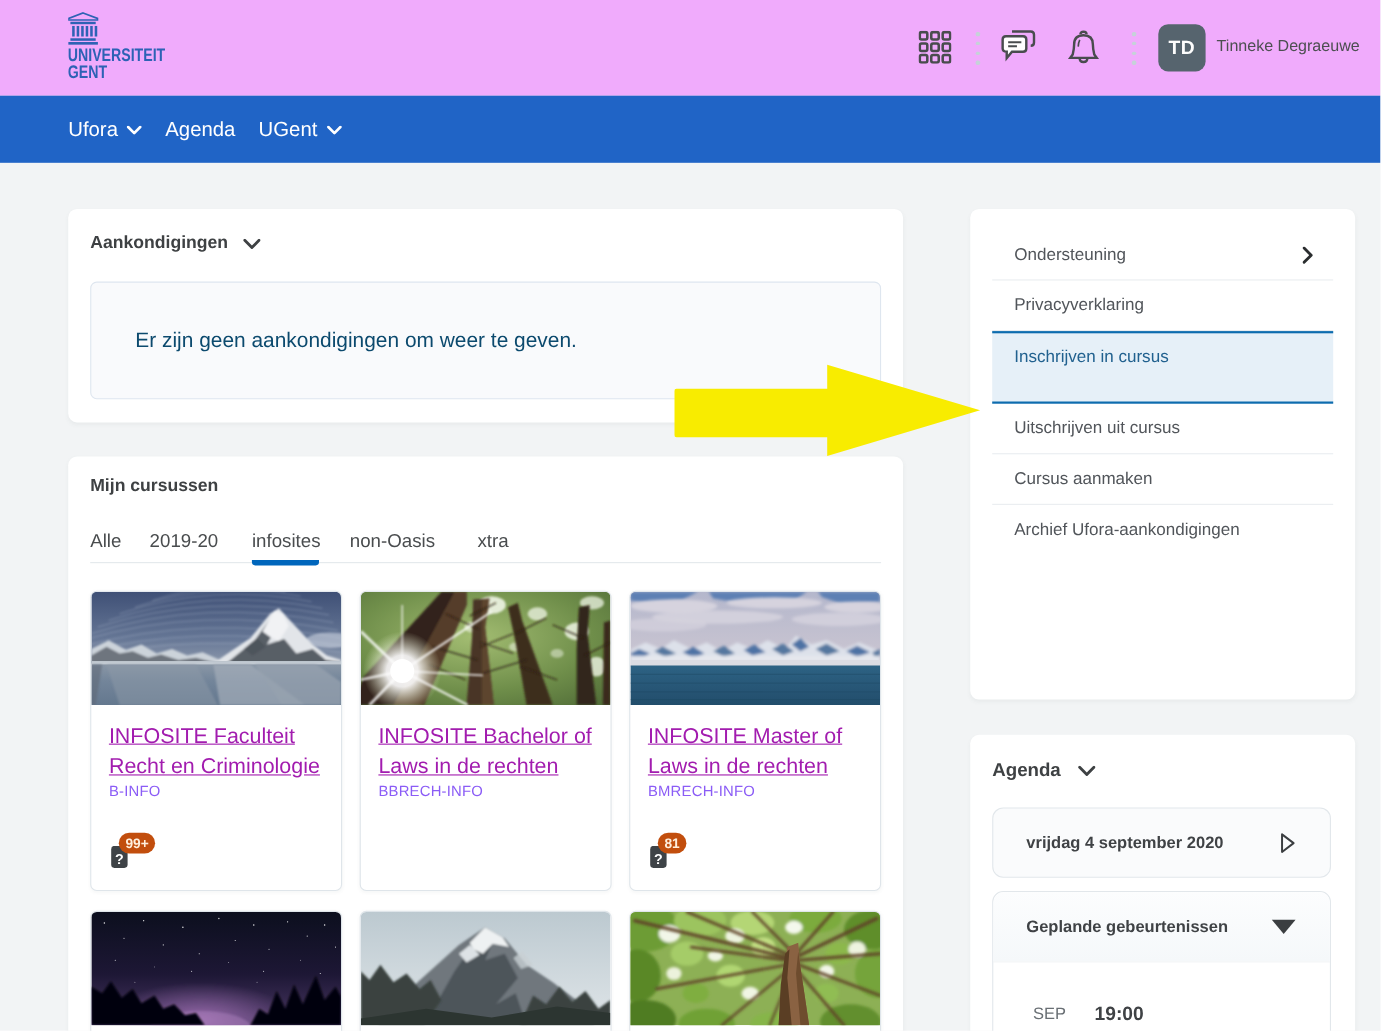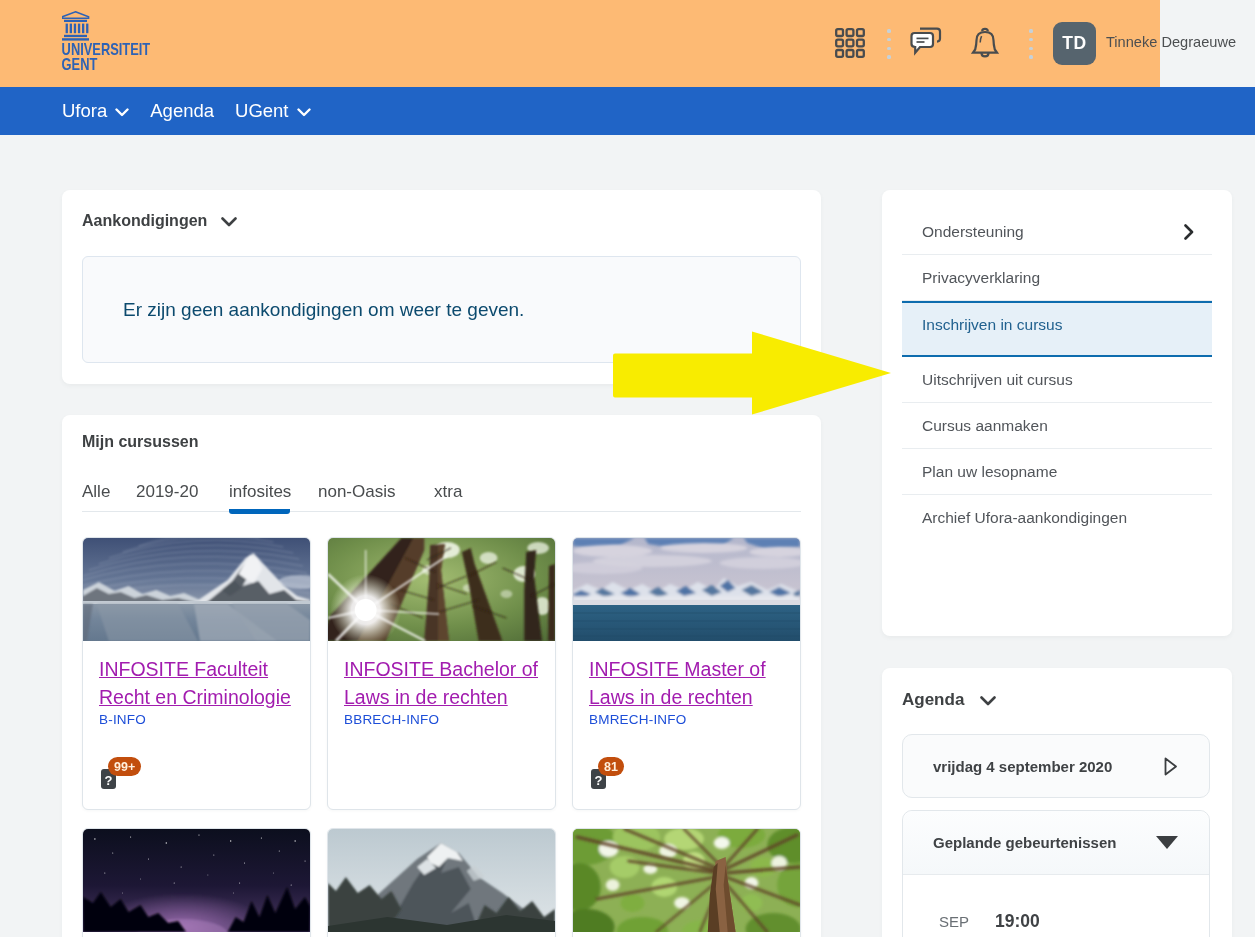--- a/index.html
+++ b/index.html
@@ -1,30 +1,30 @@
 <!DOCTYPE html>
 <html><head>
 <meta charset="utf-8">
 <style>
 * { margin:0; padding:0; box-sizing:border-box; }
 html,body { width:1255px; height:937px; overflow:hidden; }
 body { background:#f2f4f5; font-family:"Liberation Sans", sans-serif; color:#494c4e; position:relative; }
 
 
-.tophdr { position:absolute; top:0; left:0; width:1160px; height:87px; background:#fdba74; }
+.tophdr { position:absolute; top:0; left:0; width:1255px; height:87px; background:#f0abfc; }
 .uglogo { position:absolute; left:62px; top:11px; }
 .hicons { position:absolute; top:0; left:0; width:1255px; height:87px; }
 .hicons > * { position:absolute; }
 .hsep { width:4px; height:30px; top:29px; display:flex; flex-direction:column; justify-content:space-between; align-items:center; }
 .hsep i { width:3.5px; height:3.5px; border-radius:1.5px; background:#c6d1d9; display:block; }
 .avatar { left:1053px; top:22px; width:43px; height:43px; border-radius:9px; background:#56646e; color:#fdfdfd; font-weight:bold; font-size:17.5px; display:flex; align-items:center; justify-content:center; letter-spacing:0.5px; }
 .uname { left:1106px; top:34px; font-size:14.6px; color:#4c4f51; }
 
 
-.navbar { position:absolute; top:87px; left:0; width:1255px; height:48px; background:#2064c6; color:#fff; display:flex; align-items:center; }
+.navbar { position:absolute; top:87px; left:0; width:1255px; height:61px; background:#2064c6; color:#fff; display:flex; align-items:center; }
 .navbar .item { font-size:18.5px; display:flex; align-items:center; }
 .nv1 { margin-left:62px; }
 .nv2 { margin-left:21px; }
 .nv3 { margin-left:21px; }
 .navchev { margin-left:8px; margin-top:2px; }
 
 
 .card { position:absolute; background:#fff; border-radius:8px; box-shadow:0 2px 4px rgba(80,90,100,0.055); }
 .annc { left:62px; top:190px; width:759px; height:194px;padding-left:34px; }
 .annc h2 { font-size:16px; color:#3e4143; position:absolute; left:20px; top:22px; display:flex; align-items:center; }
@@ -36,31 +36,31 @@
 .mcur h2 { font-size:16px; color:#3e4143; position:absolute; left:20px; top:18px; }
 .tabs { position:absolute; left:20px; top:62px; width:719px; height:35px; border-bottom:1px solid #e3e8ec; font-size:17px; color:#494c4e; }
 .tabs span { position:absolute; bottom:9px; }
 .t1 { left:0; } .t2 { left:54px; } .t3 { left:147px; } .t4 { left:236px; } .t5 { left:352px; }
 .tabul { position:absolute; left:147px; bottom:-3px; width:61px; height:5px; background:#0066bc; border-radius:0 0 3px 3px; }
 
 .cgrid { position:absolute; left:20px; top:122px; width:719px; display:grid; grid-template-columns:229px 229px 229px; grid-column-gap:16px; grid-row-gap:18px; }
 .ccard { height:273px; background:#fff; border:1px solid #dfe5ea; border-radius:6px; overflow:hidden; box-shadow:0 1px 3px rgba(80,90,100,0.05); position:relative; }
 .cimg { width:100%; height:103px; display:block; }
 .ctit { position:absolute; left:16px; top:117px; width:200px; font-size:19.5px; line-height:28px; color:#a21caf;text-decoration:underline; }
-.ccode { position:absolute; left:16px; top:174px; font-size:13.5px; color:#1d4ed8; letter-spacing:0.2px; }
+.ccode { position:absolute; left:16px; top:174px; font-size:13.5px; color:#8b5cf6; letter-spacing:0.2px; }
 .cbadge { position:absolute; left:18px; top:218px; width:50px; height:40px; }
 .bicon { position:absolute; left:0; top:13px; }
 .bpill { position:absolute; left:7px; top:1px; min-width:20px; padding:0 6px; height:19px; background:#c24e0d; border-radius:10px; color:#ffefdd; font-size:12.5px; font-weight:bold; display:flex; align-items:center; justify-content:center; }
 
 
 .rmenu { left:882px; top:190px; width:350px; height:446px; }
 .rmenu ul { list-style:none; position:absolute; top:19px; left:20px; width:310px; }
 .rmenu li { height:46px; line-height:46px; font-size:15.5px; color:#51555a; padding-left:20px; border-bottom:1px solid #e9edf0; position:relative; }
 .rmenu li:nth-child(3) { border-bottom:none; }
-.rmenu li.hl { background:#e6f0f8; border-top:2px solid #0d6cae; border-bottom:2px solid #0d6cae; height:56px; line-height:44px; color:#21618f; }
+.rmenu li.hl { background:#e6f0f8; border-top:2px solid #0d6cae; border-bottom:2px solid #0d6cae; height:66px; line-height:44px; color:#21618f; }
 .rmenu li:last-child { border-bottom:none; }
 .rchev { position:absolute; right:18px; top:15px; }
 
 .agenda { left:882px; top:668px; width:350px; height:500px; }
 .agenda h2 { font-size:17px; color:#3e4143; position:absolute; left:20px; top:22px; display:flex; align-items:center; }
 .agenda .chev { margin-left:16px; margin-top:2px; }
 .abox1 { position:absolute; left:20px; top:66px; width:308px; height:64px; background:#fafbfc; border:1px solid #e2e7eb; border-radius:10px; }
 .abox1 b { position:absolute; left:30px; top:23px; font-size:15px; color:#3f4245; }
 .abox2 { position:absolute; left:20px; top:142px; width:308px; height:330px; background:#fff; border:1px solid #e2e7eb; border-radius:10px; }
 .abox2 .hd { height:64px; background:linear-gradient(#fcfdfe,#f5f8fa); border-bottom:1px solid #e7ebee; border-radius:10px 10px 0 0; position:relative; }
@@ -495,21 +495,20 @@
   <ul>
     <li>Ondersteuning
       <svg class="rchev" width="10" height="16" viewBox="0 0 10 16" fill="none" stroke="#2a2d2f" stroke-width="2.6" stroke-linecap="round" stroke-linejoin="round">
           <path d="M1.5 1.5 L8 8 L1.5 14.5"></path>
         </svg>
     </li>
     <li>Privacyverklaring</li>
     <li class="hl">Inschrijven in cursus</li>
     <li>Uitschrijven uit cursus</li>
     <li>Cursus aanmaken</li>
-    <li>Plan uw lesopname</li>
     <li>Archief Ufora-aankondigingen</li>
   </ul>
 </div>
 
 <div class="card agenda">
   <h2>Agenda
     <svg class="chev" width="16" height="10" viewBox="0 0 16 10" fill="none" stroke="#3e4143" stroke-width="2.6" stroke-linecap="round" stroke-linejoin="round">
         <path d="M1.5 1.5 L8 8 L14.5 1.5"></path>
       </svg>
   </h2>

